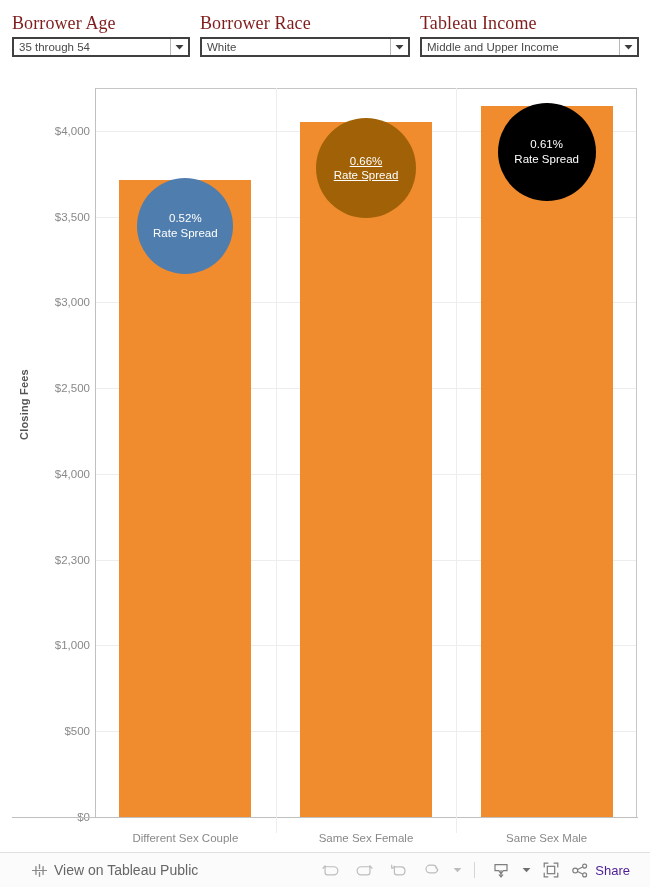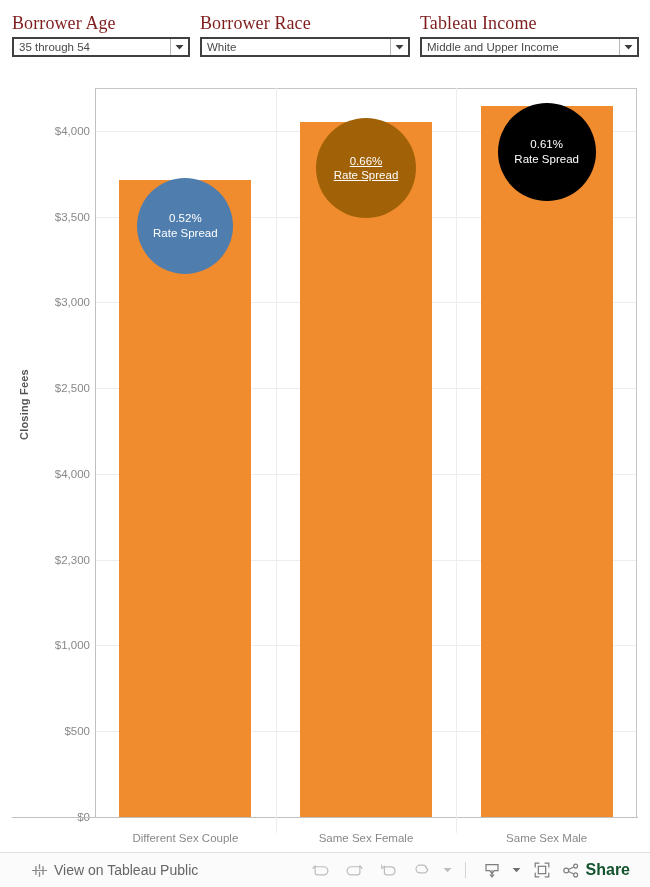--- a/index.html
+++ b/index.html
@@ -156,21 +156,21 @@
   .tbtn.sm { width:16px; }
   .tsep {
     width:1px; height:16px; background:#d5d5d5;
     margin:0 9px;
   }
   #share-btn {
     display:flex; align-items:center; gap:6px;
     cursor:pointer; padding:0 8px 0 4px;
   }
   #share-btn .lbl {
-    font-size:16px; font-weight:bold; color:#14532d;
+    font-size:13px; font-weight:normal; color:#4c1d95;
   }
   .ico { display:block; }
 </style>
 </head>
 <body>
 
 <div id="filter-bar">
 
   <div class="filter" id="filter-age">
     <div class="filter-label">Borrower Age</div>

